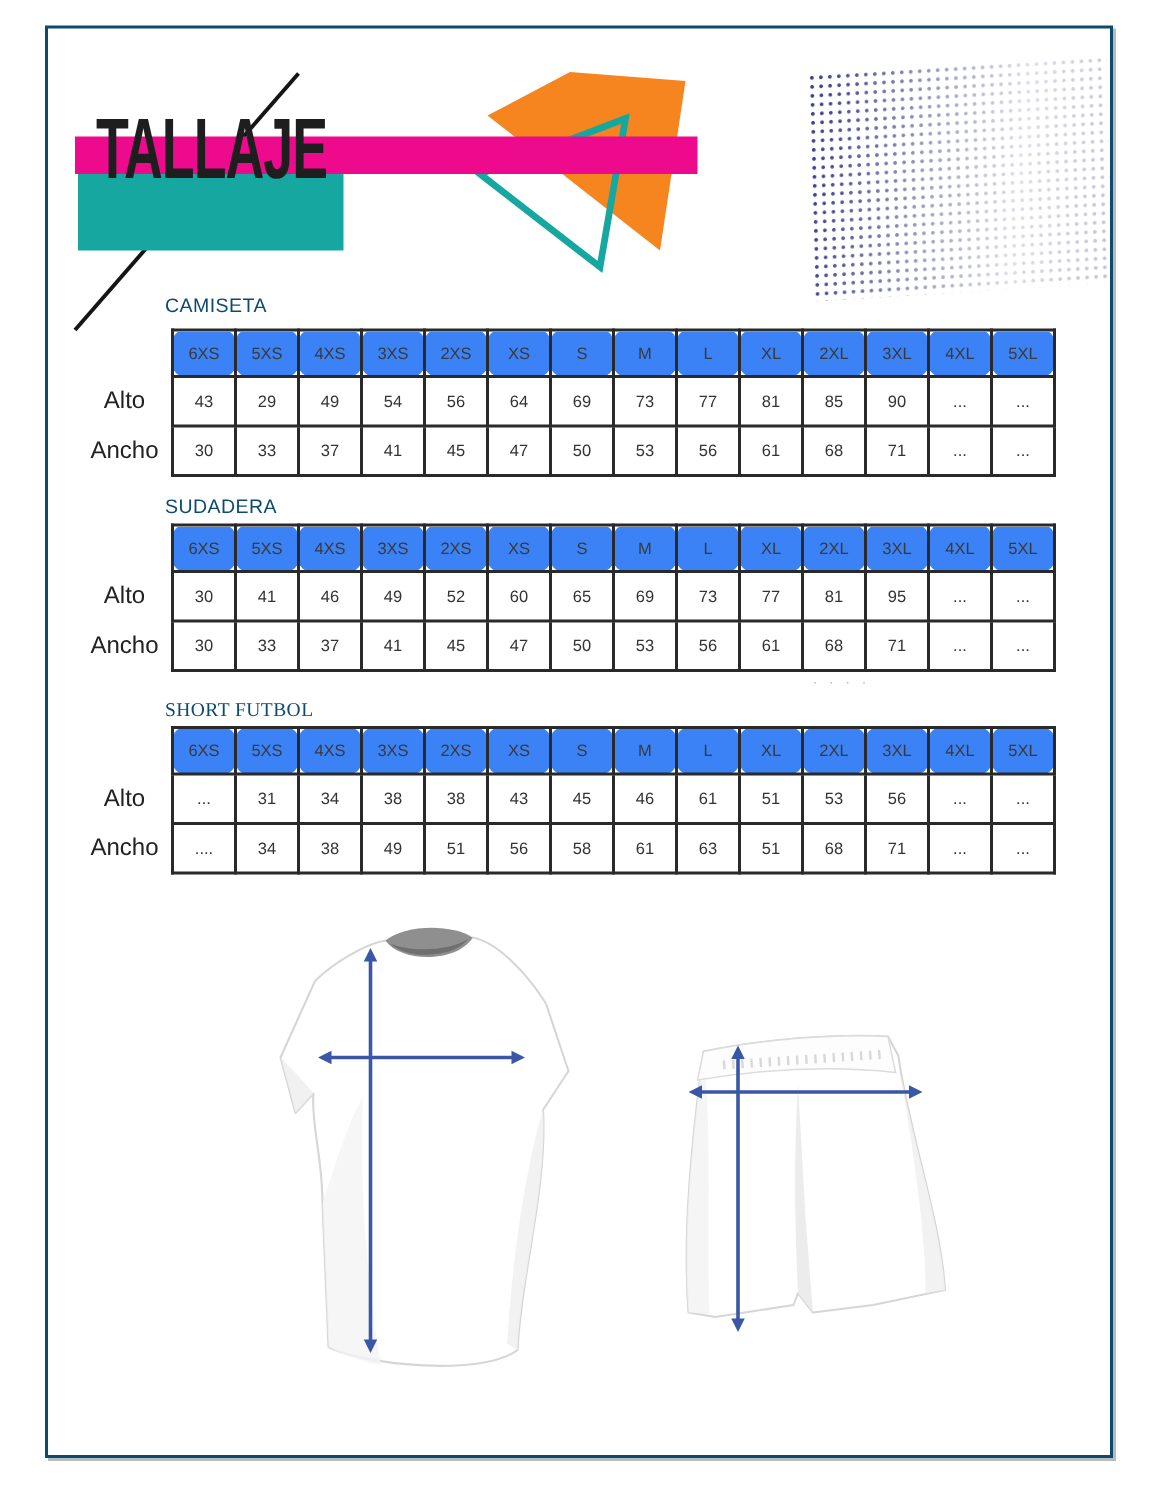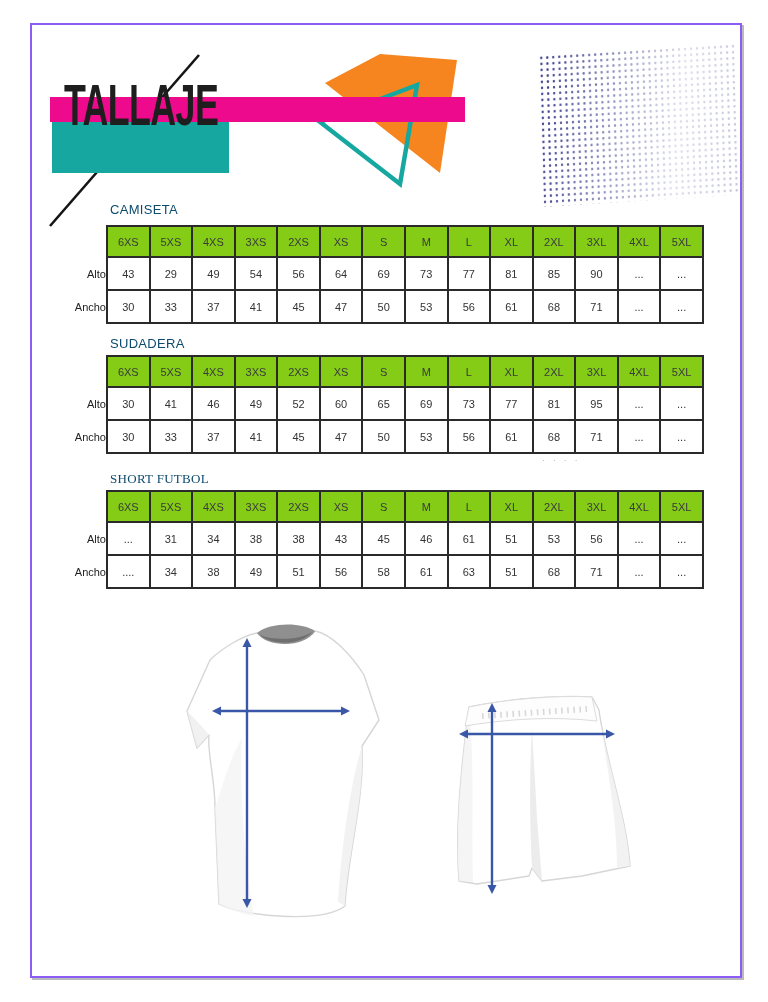--- a/index.html
+++ b/index.html
@@ -1,18 +1,18 @@
 <!DOCTYPE html>
 <html><head>
 <meta charset="utf-8">
 <style>
   html,body{margin:0;padding:0;background:#fff;width:768px;height:1002px;
     font-family:"Liberation Sans",sans-serif;-webkit-font-smoothing:antialiased;}
-  .frame{position:absolute;left:30px;top:23px;width:708px;height:951px;
-    border:2px solid #8b5cf6;background:#fff;box-shadow:2px 2px 0 rgba(130,130,130,.55);}
+  .frame{position:absolute;left:30px;top:17px;width:708px;height:951px;
+    border:2px solid #0c4a6e;background:#fff;box-shadow:2px 2px 0 rgba(130,130,130,.55);}
   .abs{position:absolute;}
 
   
   .diag-line-svg{left:10px;top:23px;width:160px;height:185px;z-index:2;}
   .tri-svg{left:280px;top:20px;width:155px;height:165px;z-index:3;}
   .pink-bar{left:18px;top:72px;width:415px;height:25px;z-index:5;}
   .teal-rect{left:20px;top:96px;width:177px;height:52px;z-index:4;}
   .page-title{left:32px;top:50px;z-index:6;font-size:56px;line-height:60px;
     font-weight:700;letter-spacing:-1px;color:#1e1e1e;
     transform:scale(0.64,1.02);transform-origin:0 0;white-space:nowrap;}
@@ -23,24 +23,24 @@
     -webkit-mask-image:linear-gradient(97deg,rgba(0,0,0,.95) 4%,rgba(0,0,0,.5) 38%,rgba(0,0,0,.16) 68%,rgba(0,0,0,.3) 100%);
     mask-image:linear-gradient(97deg,rgba(0,0,0,.95) 4%,rgba(0,0,0,.5) 38%,rgba(0,0,0,.16) 68%,rgba(0,0,0,.3) 100%);}
 
   
   .tbl-label{left:78px;font-size:13px;color:#0c4a6e;letter-spacing:.3px;z-index:2;}
   table.sizes{position:absolute;left:28px;border-collapse:collapse;table-layout:fixed;
     width:644px;background:transparent;}
   table.sizes th,table.sizes td{border:2px solid #2a2a2a;text-align:center;
     font-size:11px;font-weight:400;color:#333;background:#fff;padding:0;
     overflow:hidden;white-space:nowrap;}
-  table.sizes th{background:#84cc16;color:#3a3a3a;height:29px;}
+  table.sizes th{background:#3b82f6;color:#3a3a3a;height:29px;border-radius:8px;}
   table.sizes td{height:31px;}
-  table.sizes .rl{border:none;background:transparent;width:46px;text-align:right;
-    font-size:11px;color:#222;}
+  table.sizes .rl{border:none;background:transparent;width:46px;text-align:center;
+    padding-right:8px;font-size:16px;color:#222;}
   .stray{left:510px;top:431px;font-size:8px;color:#a9a9bd;letter-spacing:3px;z-index:1;}
 
   
   .tee-svg{left:150px;top:593px;width:200px;height:310px;}
   .shorts-svg{left:415px;top:663px;width:205px;height:212px;}
 </style>
 </head>
 <body>
 
 <div class="frame">

